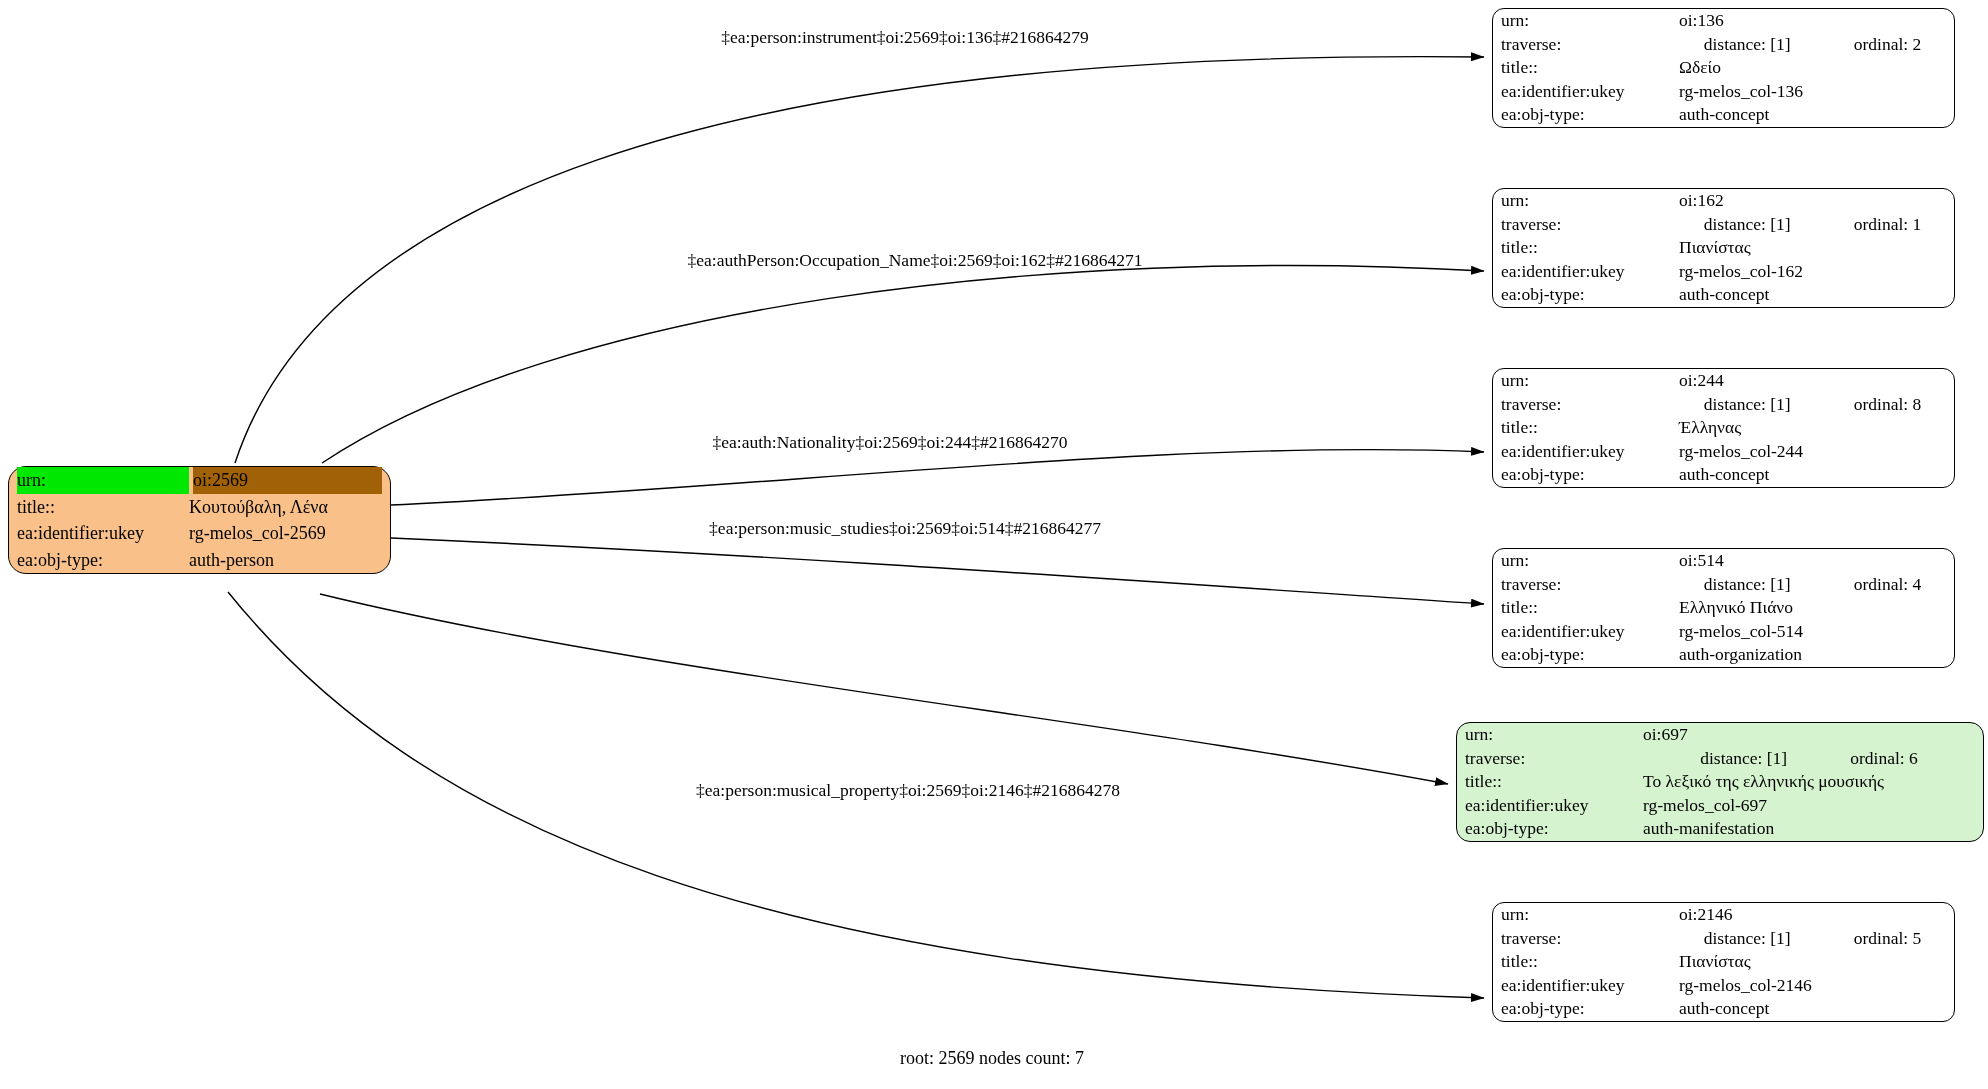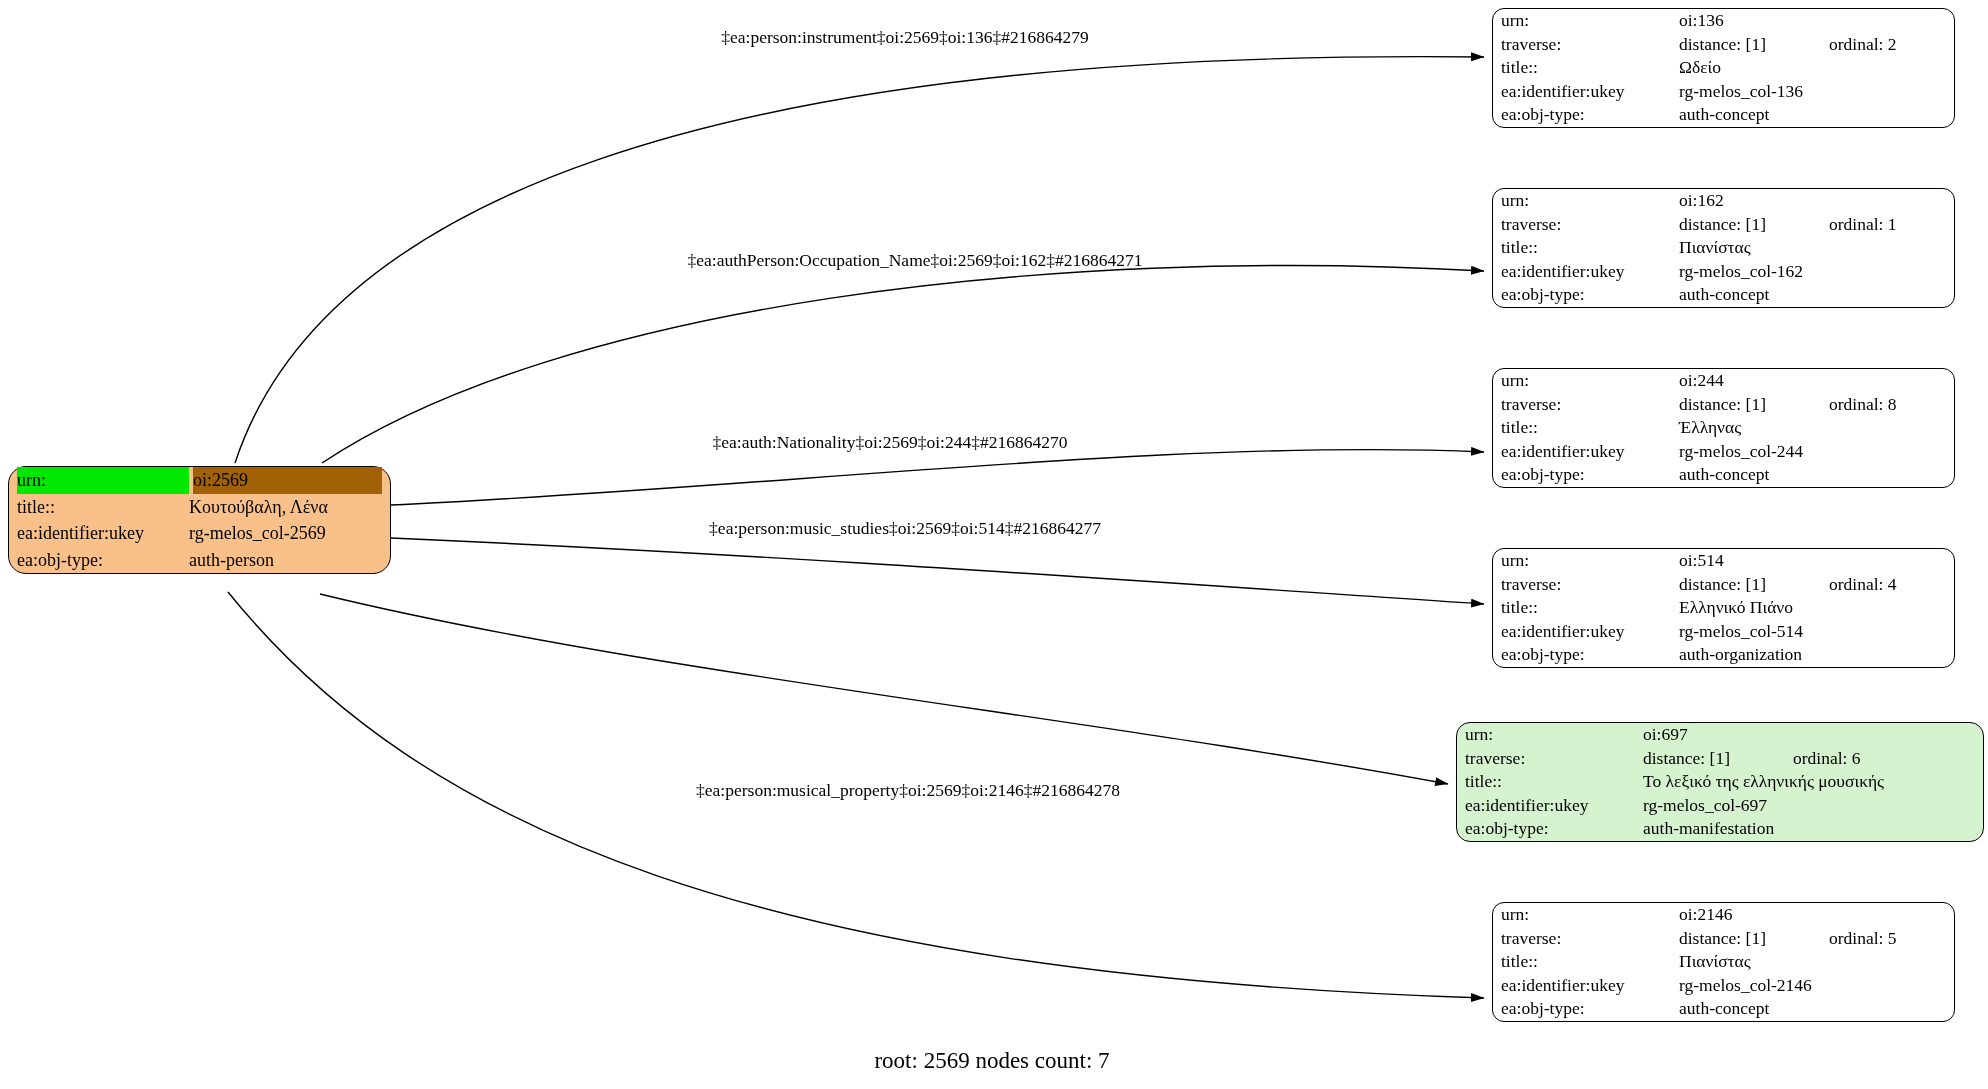--- a/index.html
+++ b/index.html
@@ -13,30 +13,30 @@
   .node{
     position:absolute;border:1.4px solid #000;box-sizing:border-box;
     font-size:17.5px;line-height:23.6px;padding:0 8px;
   }
   .rnode{border-radius:12px;}
   .root{border-radius:18px;line-height:26.5px;font-size:18px;}
   .row{display:flex;white-space:nowrap;}
   .key{flex:0 0 178px;}
   .root .key{flex:0 0 172px;}
   .val{flex:1;}
-  .tv{display:flex;}
+  .tv{display:flex;justify-content:center;}
   .dist{flex:0 0 150px;}
   .root .hl-row .key{margin-right:4px;}
   .edge-label{
     position:absolute;transform:translateX(-50%);
     font-size:17.5px;white-space:nowrap;
   }
   .caption{
     position:absolute;transform:translateX(-50%);
-    font-size:23px;white-space:nowrap;
+    font-size:18px;white-space:nowrap;
   }
 </style>
 </head>
 <body>
 
 <div class="canvas">
 
   <svg class="edges" viewBox="0 0 1988 1089">
     <defs>
       <marker id="arrow" markerUnits="userSpaceOnUse" markerWidth="16" markerHeight="12" refX="13" refY="4.5" orient="auto">

